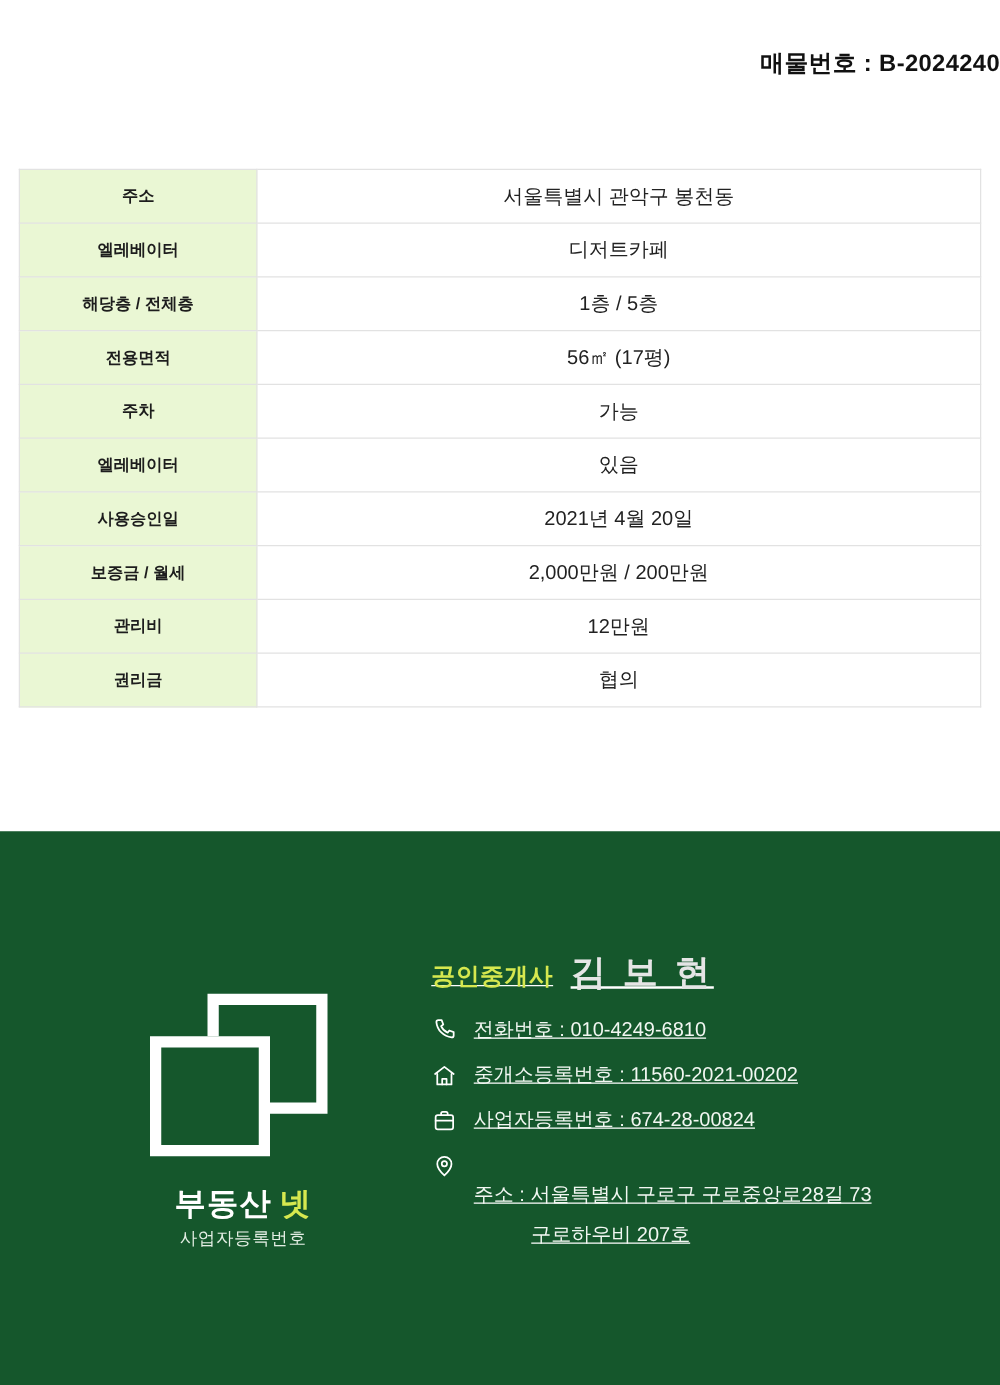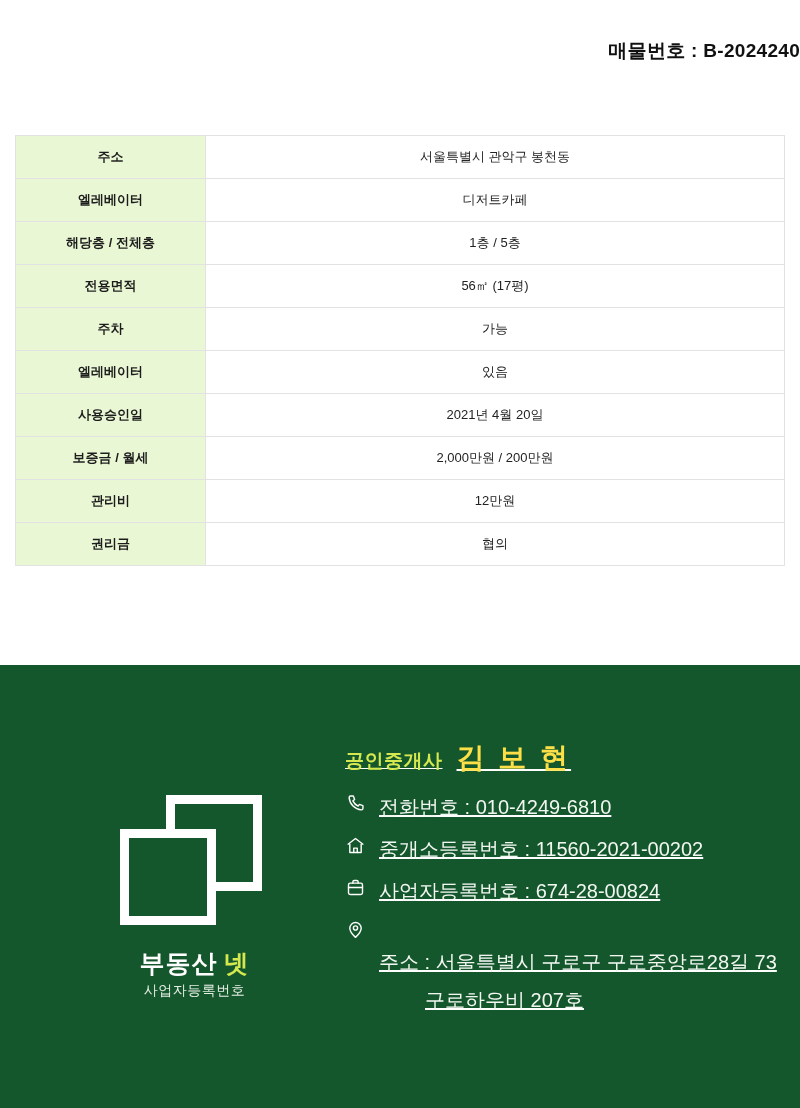--- a/index.html
+++ b/index.html
@@ -38,21 +38,21 @@
   }
   table.spec {
     width: 100%;
     border-collapse: collapse;
     table-layout: fixed;
     border-radius: 25px;
   }
   table.spec tr { height: 43px; }
   table.spec th, table.spec td {
     border: 1px solid #e2e2e2;
-    font-size: 13px;
+    font-size: 16px;
     font-weight: normal;
     color: #222222;
     text-align: center;
     vertical-align: middle;
     padding: 0 6px;
   }
   table.spec th {
     width: 190px;
     background: #eaf7d4;
     color: #1d1d1d;
@@ -138,29 +138,29 @@
   }
   .agent-role {
     font-size: 19px;
     font-weight: bold;
     color: #d6e84f;
     letter-spacing: 0.5px;
   }
   .agent-name {
     font-size: 28px;
     font-weight: bold;
-    color: #fde047;
+    color: #e5e5e5;
     margin-left: 14px;
     letter-spacing: 3px;
   }
   .info-row {
     display: flex;
     align-items: flex-start;
     margin-bottom: 13px;
-    font-size: 20px;
+    font-size: 16px;
     color: #f2f7f2;
     line-height: 1.45;
   }
   .info-ico {
     flex: 0 0 34px;
     width: 34px;
     height: 22px;
     display: flex;
     align-items: center;
     justify-content: flex-start;

